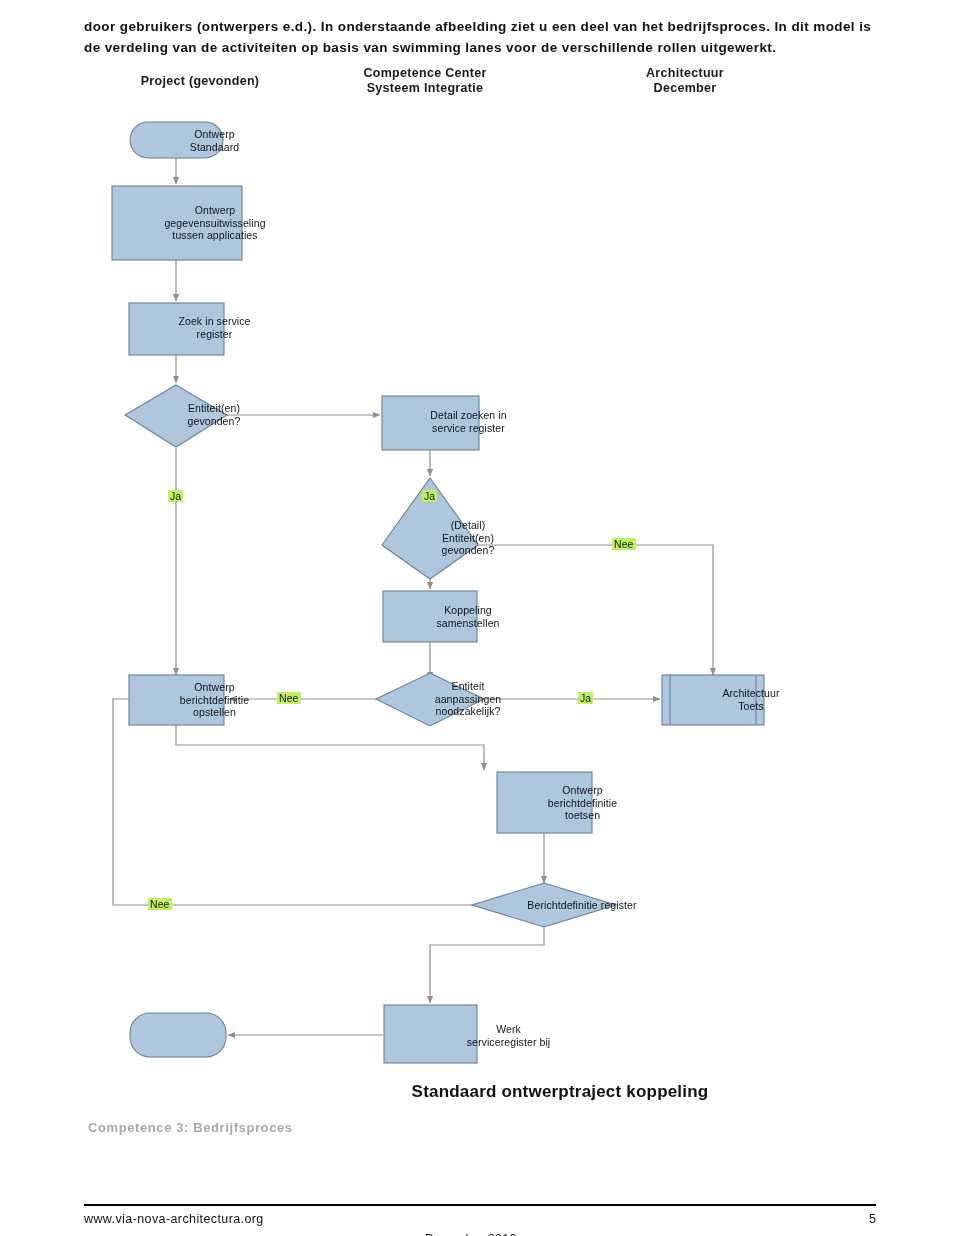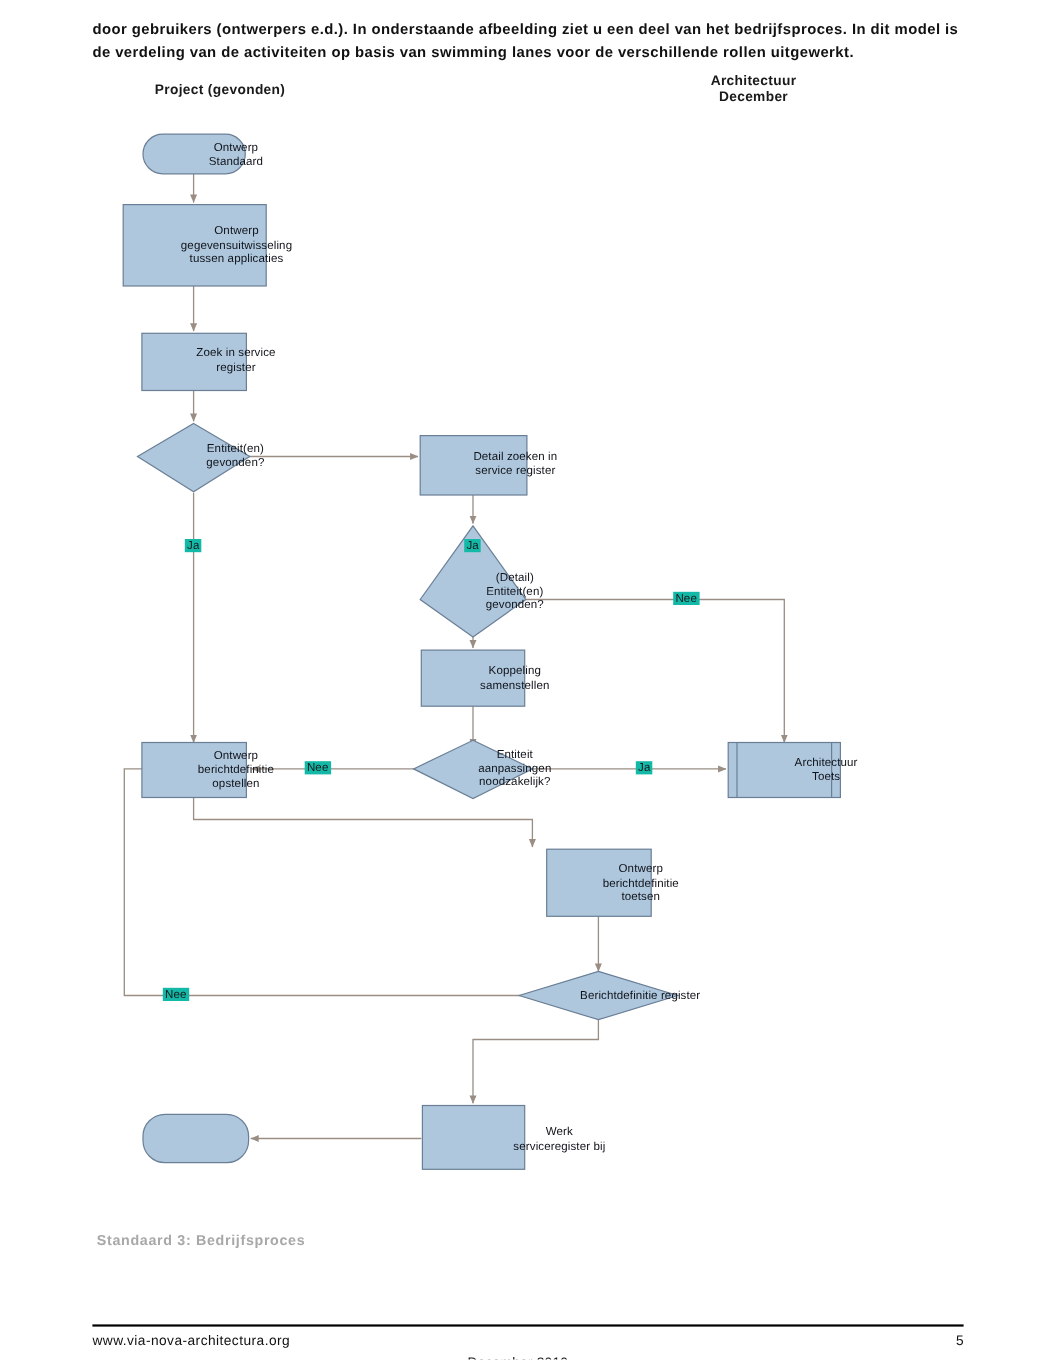--- a/index.html
+++ b/index.html
@@ -67,21 +67,21 @@
     color:#10131a;
     pointer-events:none;
     letter-spacing:0.1px;
     padding-left:38px;
   }
   .edge-label{
     position:absolute;
     font-size:10.5px;
     line-height:12px;
     color:#17181c;
-    background:#14b8a6;
+    background:#bef264;
     padding:0 2px;
     letter-spacing:0.1px;
   }
 
   
   .fig-caption{
     position:absolute;
     left:88px; top:1120px;
     font-size:13px;
     font-weight:bold;
@@ -111,20 +111,24 @@
 
 <div class="page">
 
   <p class="intro">door gebruikers (ontwerpers e.d.). In onderstaande afbeelding ziet u een deel van het bedrijfsproces. In dit model is de verdeling van de activiteiten op basis van swimming lanes voor de verschillende rollen uitgewerkt.</p>
 
   <div class="figure">
 
     <div class="lane-title" id="lane-0">
       <span>Project (gevonden)</span>
     </div>
+    <div class="lane-title" id="lane-1">
+      <div>Competence Center</div>
+      <div>Systeem Integratie</div>
+    </div>
     <div class="lane-title" id="lane-2">
       <div>Architectuur</div>
       <div>December</div>
     </div>
 
     <svg class="svgwrap" viewBox="0 0 960 1075" width="960" height="1075">
       <defs>
         <marker id="arrow" markerWidth="9" markerHeight="9" refX="7.2" refY="3.2" orient="auto" markerUnits="userSpaceOnUse">
           <path d="M0,0 L7.6,3.2 L0,6.4 z" fill="#9a8e84"></path>
         </marker>
@@ -227,23 +231,24 @@
 
     <div class="node-label" style="left:384px;top:963px;width:93px;margin-left:40px;">Werk<br>serviceregister bij</div>
 
     <span class="edge-label" style="left:168px;top:430px;">Ja</span>
     <span class="edge-label" style="left:422px;top:430px;">Ja</span>
     <span class="edge-label" style="left:612px;top:478px;">Nee</span>
     <span class="edge-label" style="left:277px;top:632px;">Nee</span>
     <span class="edge-label" style="left:578px;top:632px;">Ja</span>
     <span class="edge-label" style="left:148px;top:838px;">Nee</span>
 
+    <div class="diagram-title">Standaard ontwerptraject koppeling</div>
   </div>
 
-  <div class="fig-caption">Standaard 3: Bedrijfsproces</div>
+  <div class="fig-caption">Competence 3: Bedrijfsproces</div>
 
   <div class="footer-rule"></div>
   <div class="footer">
     <span class="url">www.via-nova-architectura.org</span>
     <span class="date">December 2010</span>
     <span class="page-no">5</span>
   </div>
 
 </div>
 

